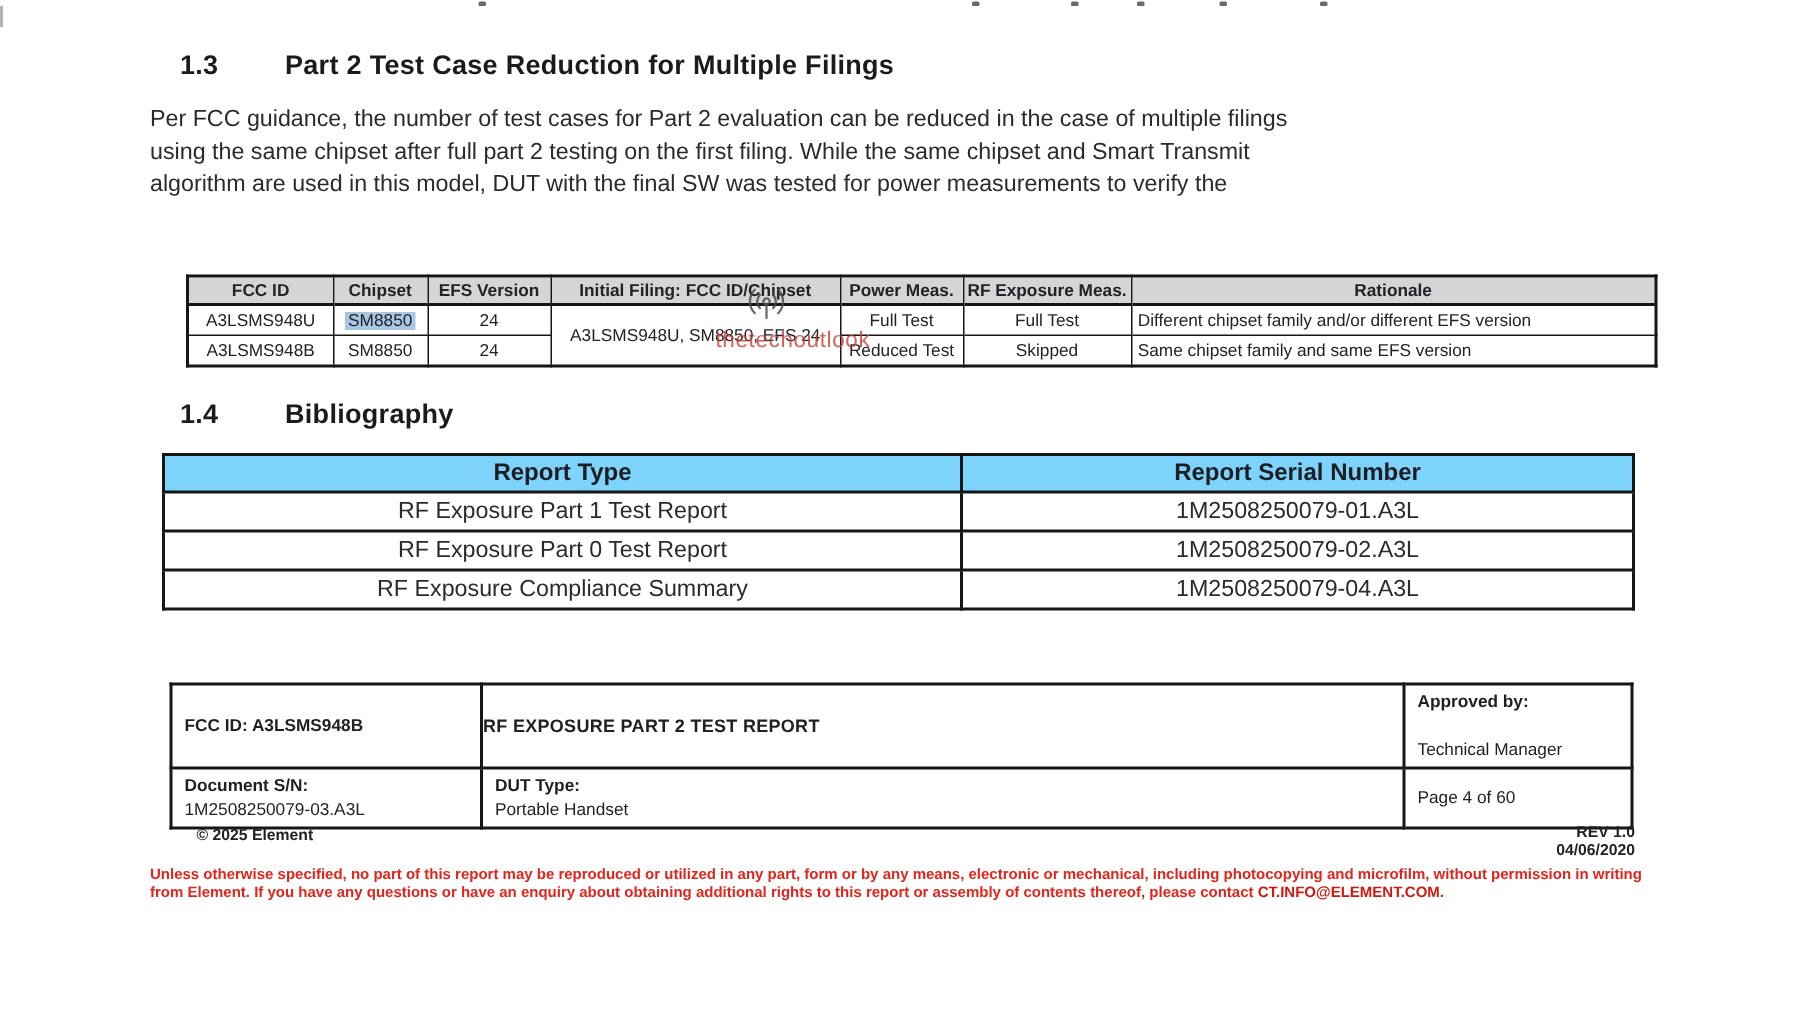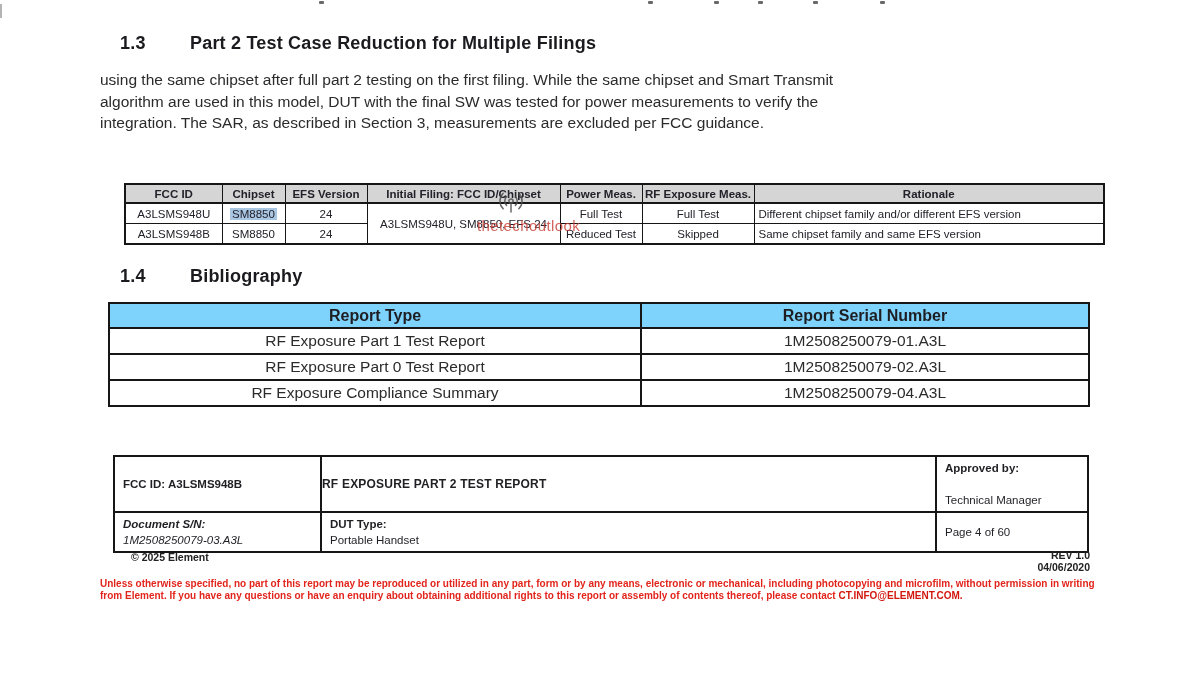--- a/index.html
+++ b/index.html
@@ -69,23 +69,23 @@
   <div class="crop-dash" style="left:758px"></div>
   <div class="crop-dash" style="left:813px"></div>
   <div class="crop-dash" style="left:880px"></div>
 
   <div class="abs sec-head" style="left:120px;top:33px;">
     <span class="num">1.3</span>
     <span>Part 2 Test Case Reduction for Multiple Filings</span>
   </div>
 
   <div class="abs para" style="left:100px;top:69px;">
+    <div>Per FCC guidance, the number of test cases for Part 2 evaluation can be reduced in the case of multiple filings</div>
     <div>using the same chipset after full part 2 testing on the first filing. While the same chipset and Smart Transmit</div>
     <div>algorithm are used in this model, DUT with the final SW was tested for power measurements to verify the</div>
-    <div>integration. The SAR, as described in Section 3, measurements are excluded per FCC guidance.</div>
   </div>
 
   <table class="abs rt" style="left:124px;top:183px;">
     <colgroup>
       <col style="width:97px">
         <col style="width:63px">
         <col style="width:82px">
       <col style="width:193px">
         <col style="width:82px">
         <col style="width:112px">
@@ -181,21 +181,21 @@
         <td class="title-cell">RF EXPOSURE PART 2 TEST REPORT</td>
         <td>
           <div class="stack">
             <span class="b">Approved by:</span>
             <span>Technical Manager</span>
           </div>
         </td>
       </tr>
       <tr style="height:37px;">
         <td>
-          <div class="stack" style="height:28px;font-style:italic;">
+          <div class="stack" style="height:28px;">
             <span class="b">Document S/N:</span>
             <span>1M2508250079-03.A3L</span>
           </div>
         </td>
         <td>
           <div class="stack" style="height:28px;">
             <span class="b">DUT Type:</span>
             <span>Portable Handset</span>
           </div>
         </td>

